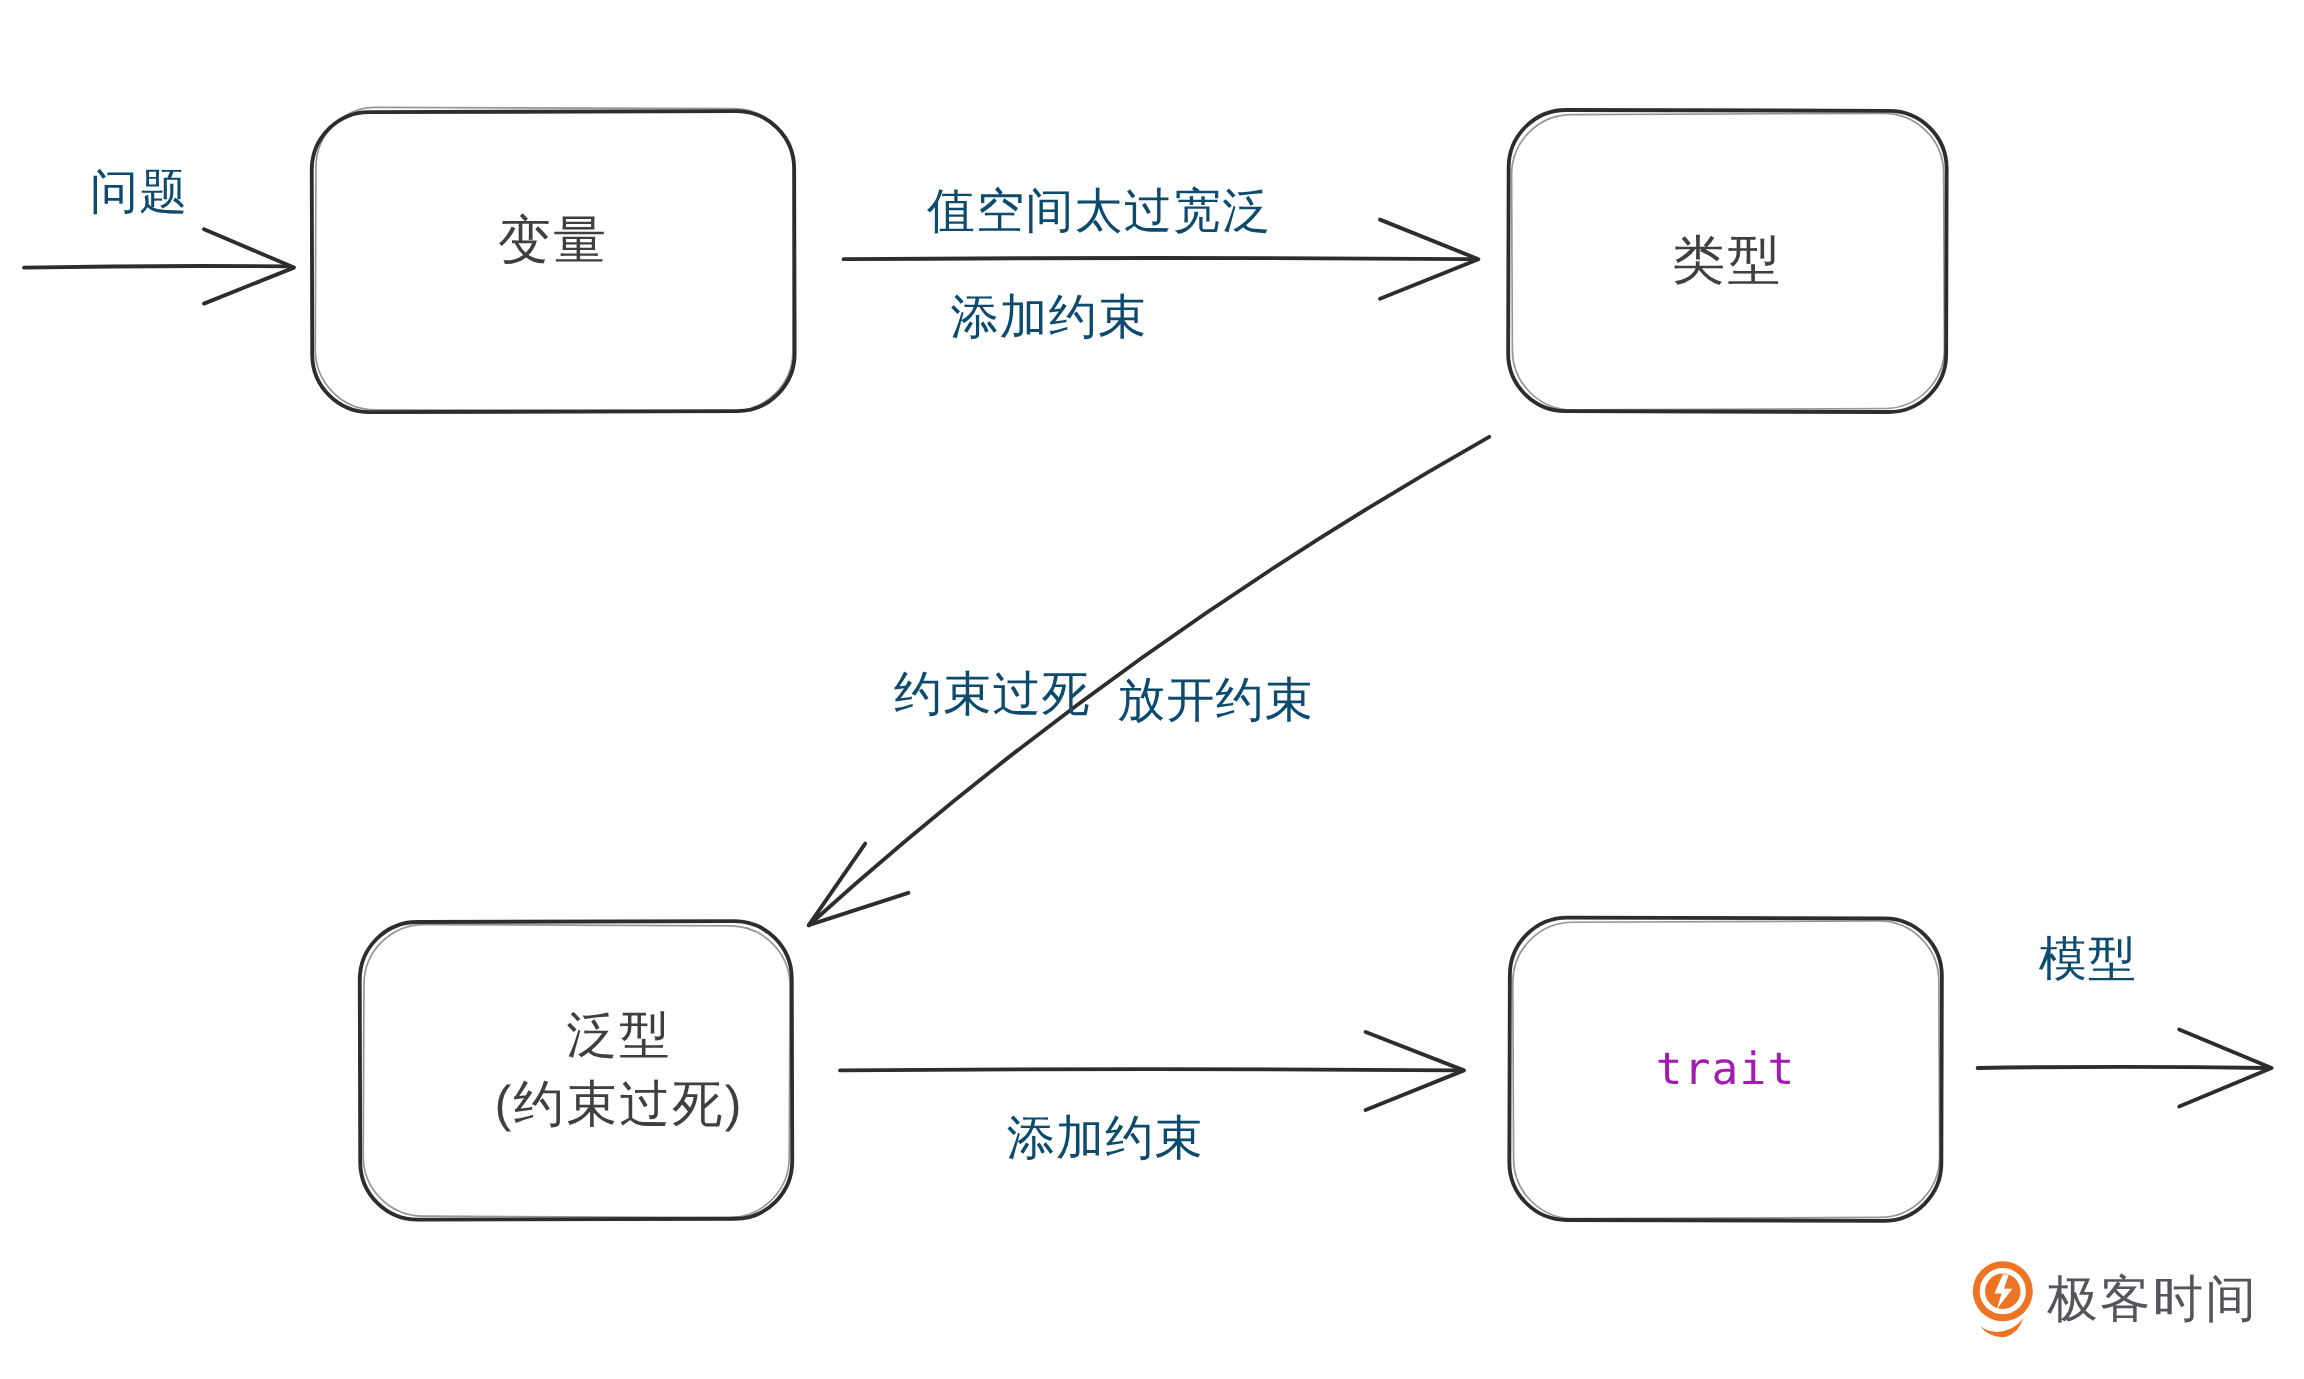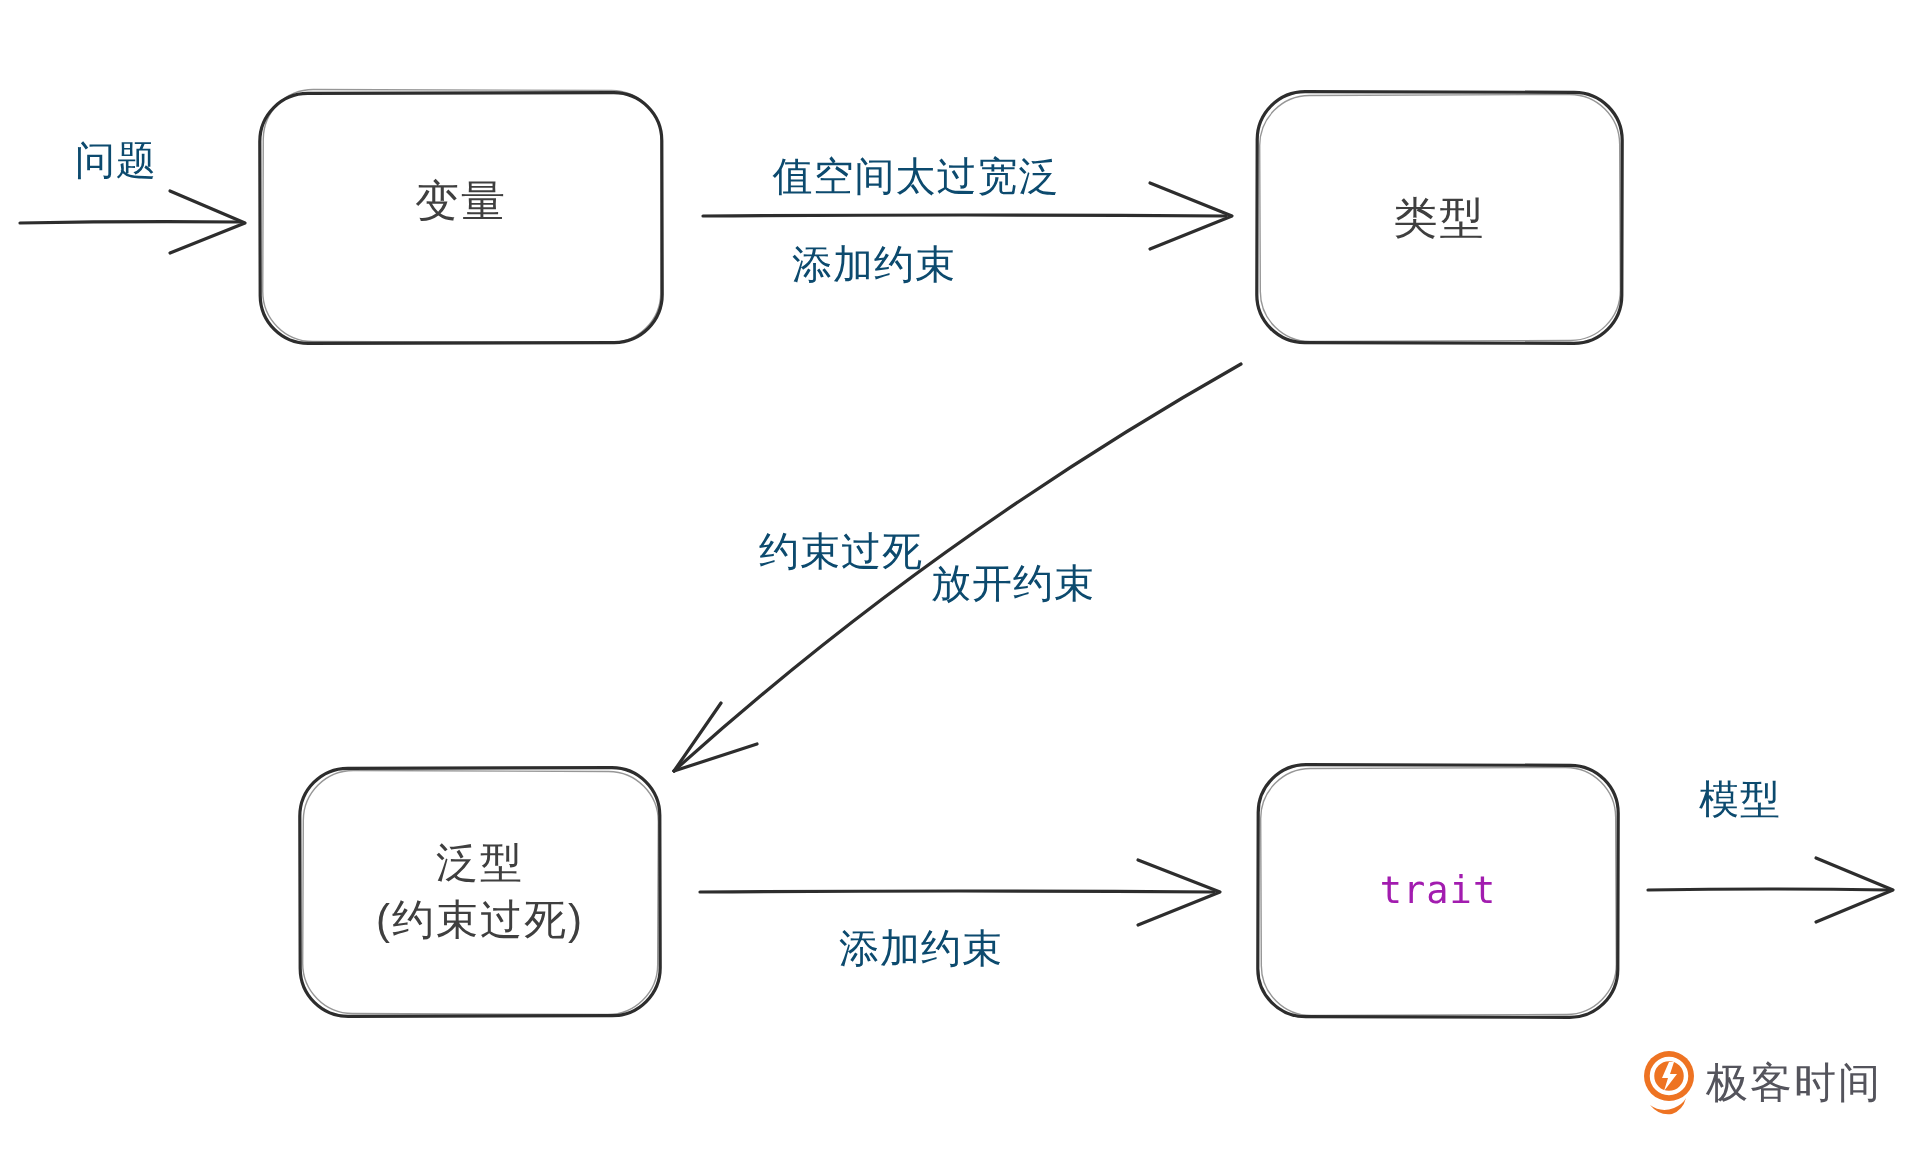--- a/index.html
+++ b/index.html
@@ -15,27 +15,27 @@
   .label{
     position:absolute;transform:translate(-50%,-50%);
     font-size:40px;color:#0c4a6e;white-space:nowrap;letter-spacing:1px;
   }
   .boxlabel{
     position:absolute;display:flex;flex-direction:column;align-items:center;justify-content:center;
     font-size:44px;color:#3f3f3f;text-align:center;letter-spacing:2px;line-height:1.35;
   }
   #box-variable-label{left:260px;top:93px;width:402px;height:216px;}
   #box-type-label{left:1257px;top:92px;width:365px;height:251px;text-align:center;}
-  #box-generic-label{left:300px;top:768px;width:360px;height:248px;font-size:42px;}
+  #box-generic-label{left:300px;top:768px;width:360px;height:248px;font-size:42px;padding-left:36px;}
   #box-trait-label{left:1258px;top:765px;width:360px;height:252px;
     font-family:"DejaVu Sans Mono", monospace;font-size:37px;color:#a21caf;letter-spacing:1px;}
   #lbl-problem{left:116px;top:160px;}
   #lbl-value-top{left:916px;top:176px;}
   #lbl-value-bottom{left:874px;top:264px;}
-  #lbl-constraint-dead{left:827px;top:551px;margin-left:14px;}
+  #lbl-constraint-dead{left:827px;top:578px;}
   #lbl-loosen{left:1013px;top:583px;}
   #lbl-typespace-top{left:919px;top:849px;}
   #lbl-typespace-bottom{left:921px;top:948px;}
   #lbl-model{left:1740px;top:799px;}
   #brand{
     position:absolute;left:1641px;top:1048px;height:70px;
     display:flex;align-items:center;
   }
   #brand-text{
     font-size:42px;color:#54545c;font-weight:500;letter-spacing:2px;margin-left:9px;

